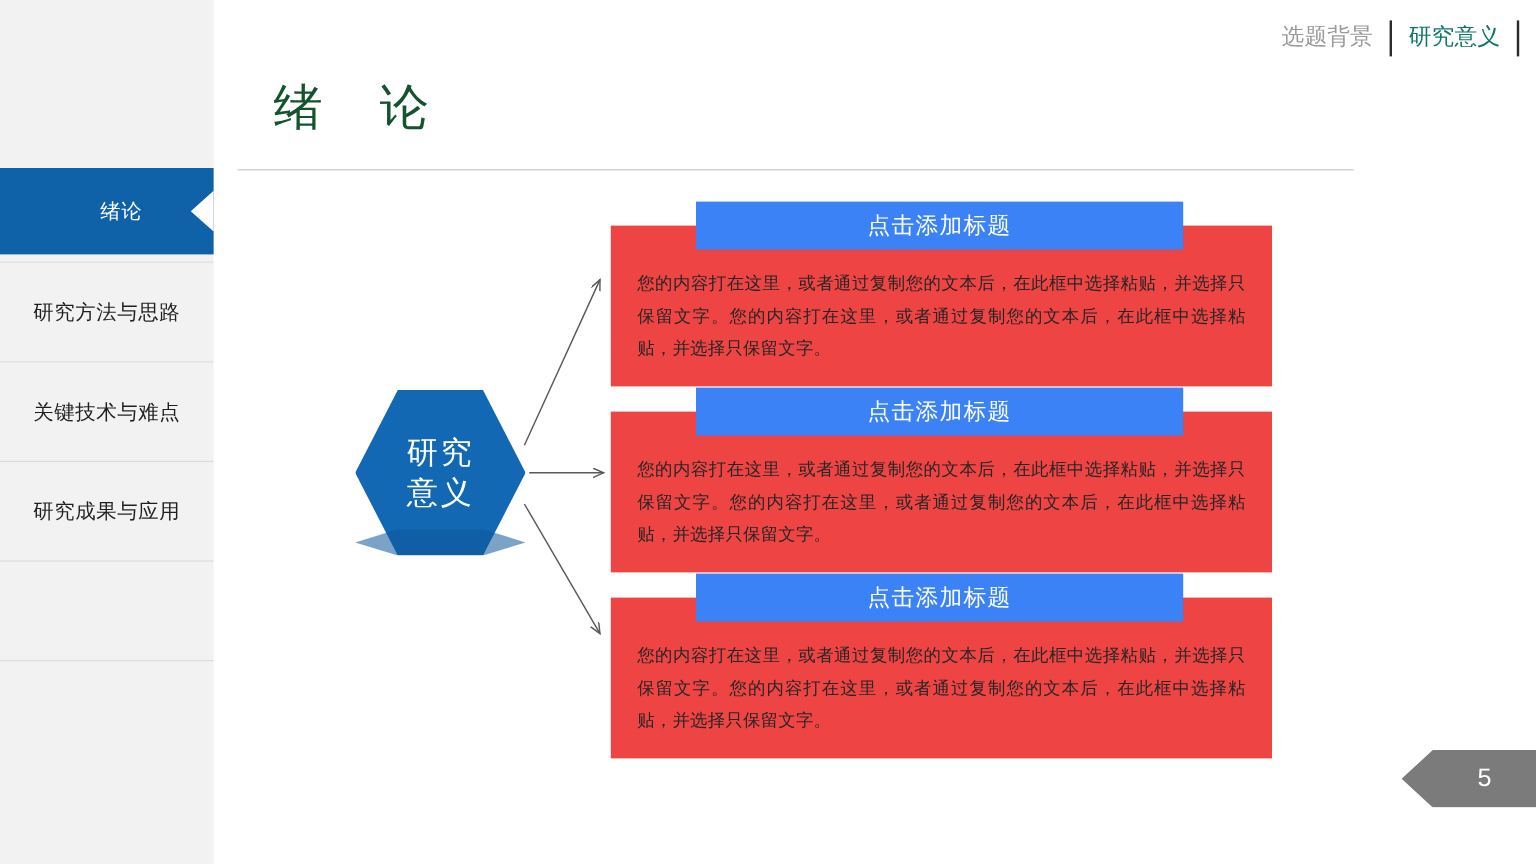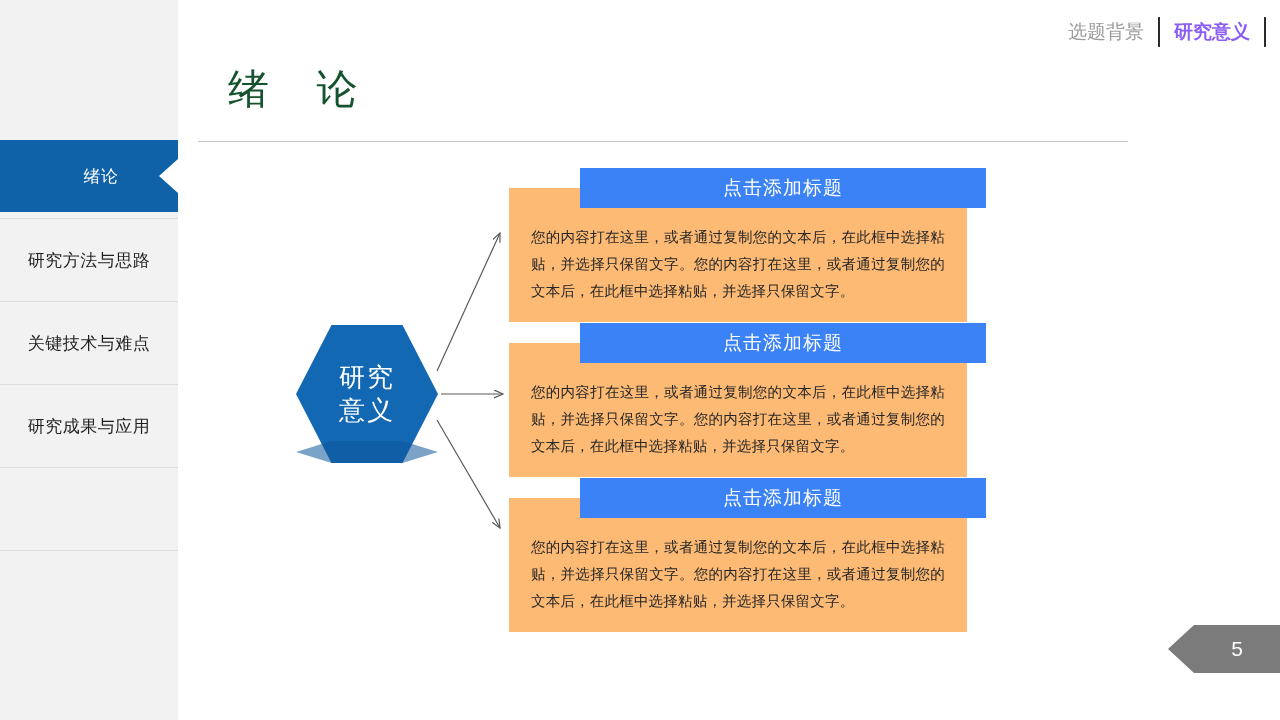--- a/index.html
+++ b/index.html
@@ -76,22 +76,22 @@
     height: 32px;
   }
   .nav-item {
     font-size: 19px;
     color: #9a9a9a;
     padding: 0 14px;
     line-height: 30px;
     white-space: nowrap;
   }
   .nav-item.active {
-    color: #8b5cf6;
-    font-weight: bold;
+    color: #0f766e;
+    font-weight: normal;
   }
   .nav-sep {
     width: 2px;
     height: 30px;
     background: #2b2b2b;
   }
 
   
   #slide-title {
     position: absolute;
@@ -157,22 +157,22 @@
   
   .card {
     position: absolute;
     left: 509px;
     width: 551px;
   }
   .card-body {
     position: absolute;
     left: 0;
     top: 20px;
-    width: 458px;
-    background: #fdba74;
+    width: 551px;
+    background: #ef4444;
     box-sizing: border-box;
     padding: 36px 22px 18px 22px;
   }
   .card-header {
     position: absolute;
     left: 71px;
     top: 0;
     width: 406px;
     height: 40px;
     background: #3b82f6;

